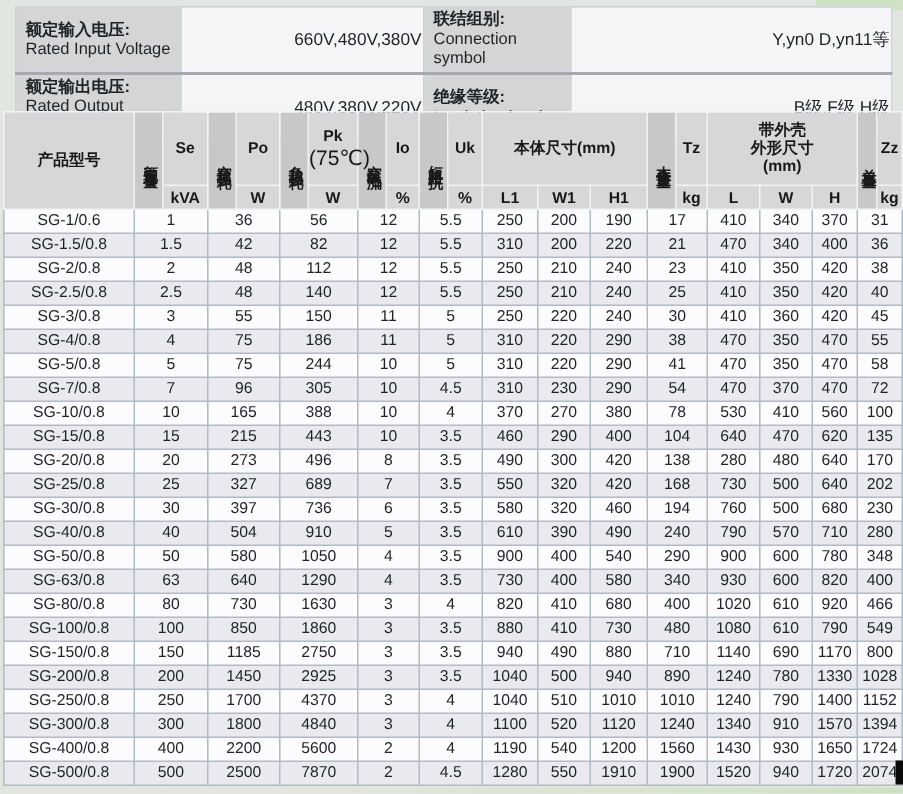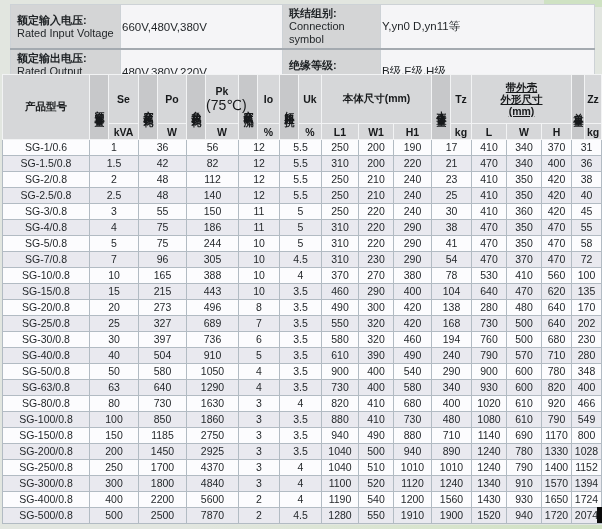--- a/index.html
+++ b/index.html
@@ -14,36 +14,36 @@
     background:linear-gradient(90deg,#e2e6e0 30%,#d7e4cc 75%,#cfe0c2);}
   .black-mark{position:absolute;right:0;top:507px;width:5px;height:16px;background:#0a0a0a;}
 
   
   table.info{border-collapse:collapse;position:absolute;top:4px;left:10px;width:584px;table-layout:fixed;}
   table.info td{border:1px solid #cdd2d6;vertical-align:middle;height:31px;}
   table.info tr{border-bottom:2px solid #a4aab0;}
   td.info-label{background:#d4d5d6;padding:2px 6px;}
   td.info-label .zh{font-weight:bold;font-size:11px;line-height:13px;}
   td.info-label .en{font-size:11px;line-height:13px;}
-  td.info-value{background:#f5f5f7;text-align:left;font-size:11.5px;}
+  td.info-value{background:#f5f5f7;text-align:right;font-size:11.5px;}
 
   
   table.spec{border-collapse:collapse;position:absolute;top:74px;left:2px;width:598px;
     table-layout:fixed;border:1px solid #c2c9cf;}
   table.spec th{
     background:#d6d7d9;border:1px solid #f2f3f4;
     font-size:10.5px;font-weight:bold;text-align:center;vertical-align:middle;
     padding:0;color:#17191b;
   }
   table.spec th.vert{background:#c7c8ca;}
   table.spec th .v{
     display:inline-block;writing-mode:vertical-rl;text-orientation:upright;
     font-size:10px;letter-spacing:2px;line-height:1;
   }
-  table.spec th.multiline{white-space:pre-line;line-height:12px;text-decoration:underline;}
+  table.spec th.multiline{white-space:pre-line;line-height:12px;}
   table.spec th .sub{font-size:14px;font-weight:normal;}
   table.spec thead tr.r1 th{height:48px;}
   table.spec thead tr.r2 th{height:15px;}
   table.spec td{
     border:1px solid #b2bbc3;text-align:center;vertical-align:middle;
     font-size:10.5px;height:15px;line-height:15px;padding:0;white-space:nowrap;
   }
   table.spec tbody tr.odd td{background:#fcfcfe;}
   table.spec tbody tr.even td{background:#e9e9ef;}
 </style>

